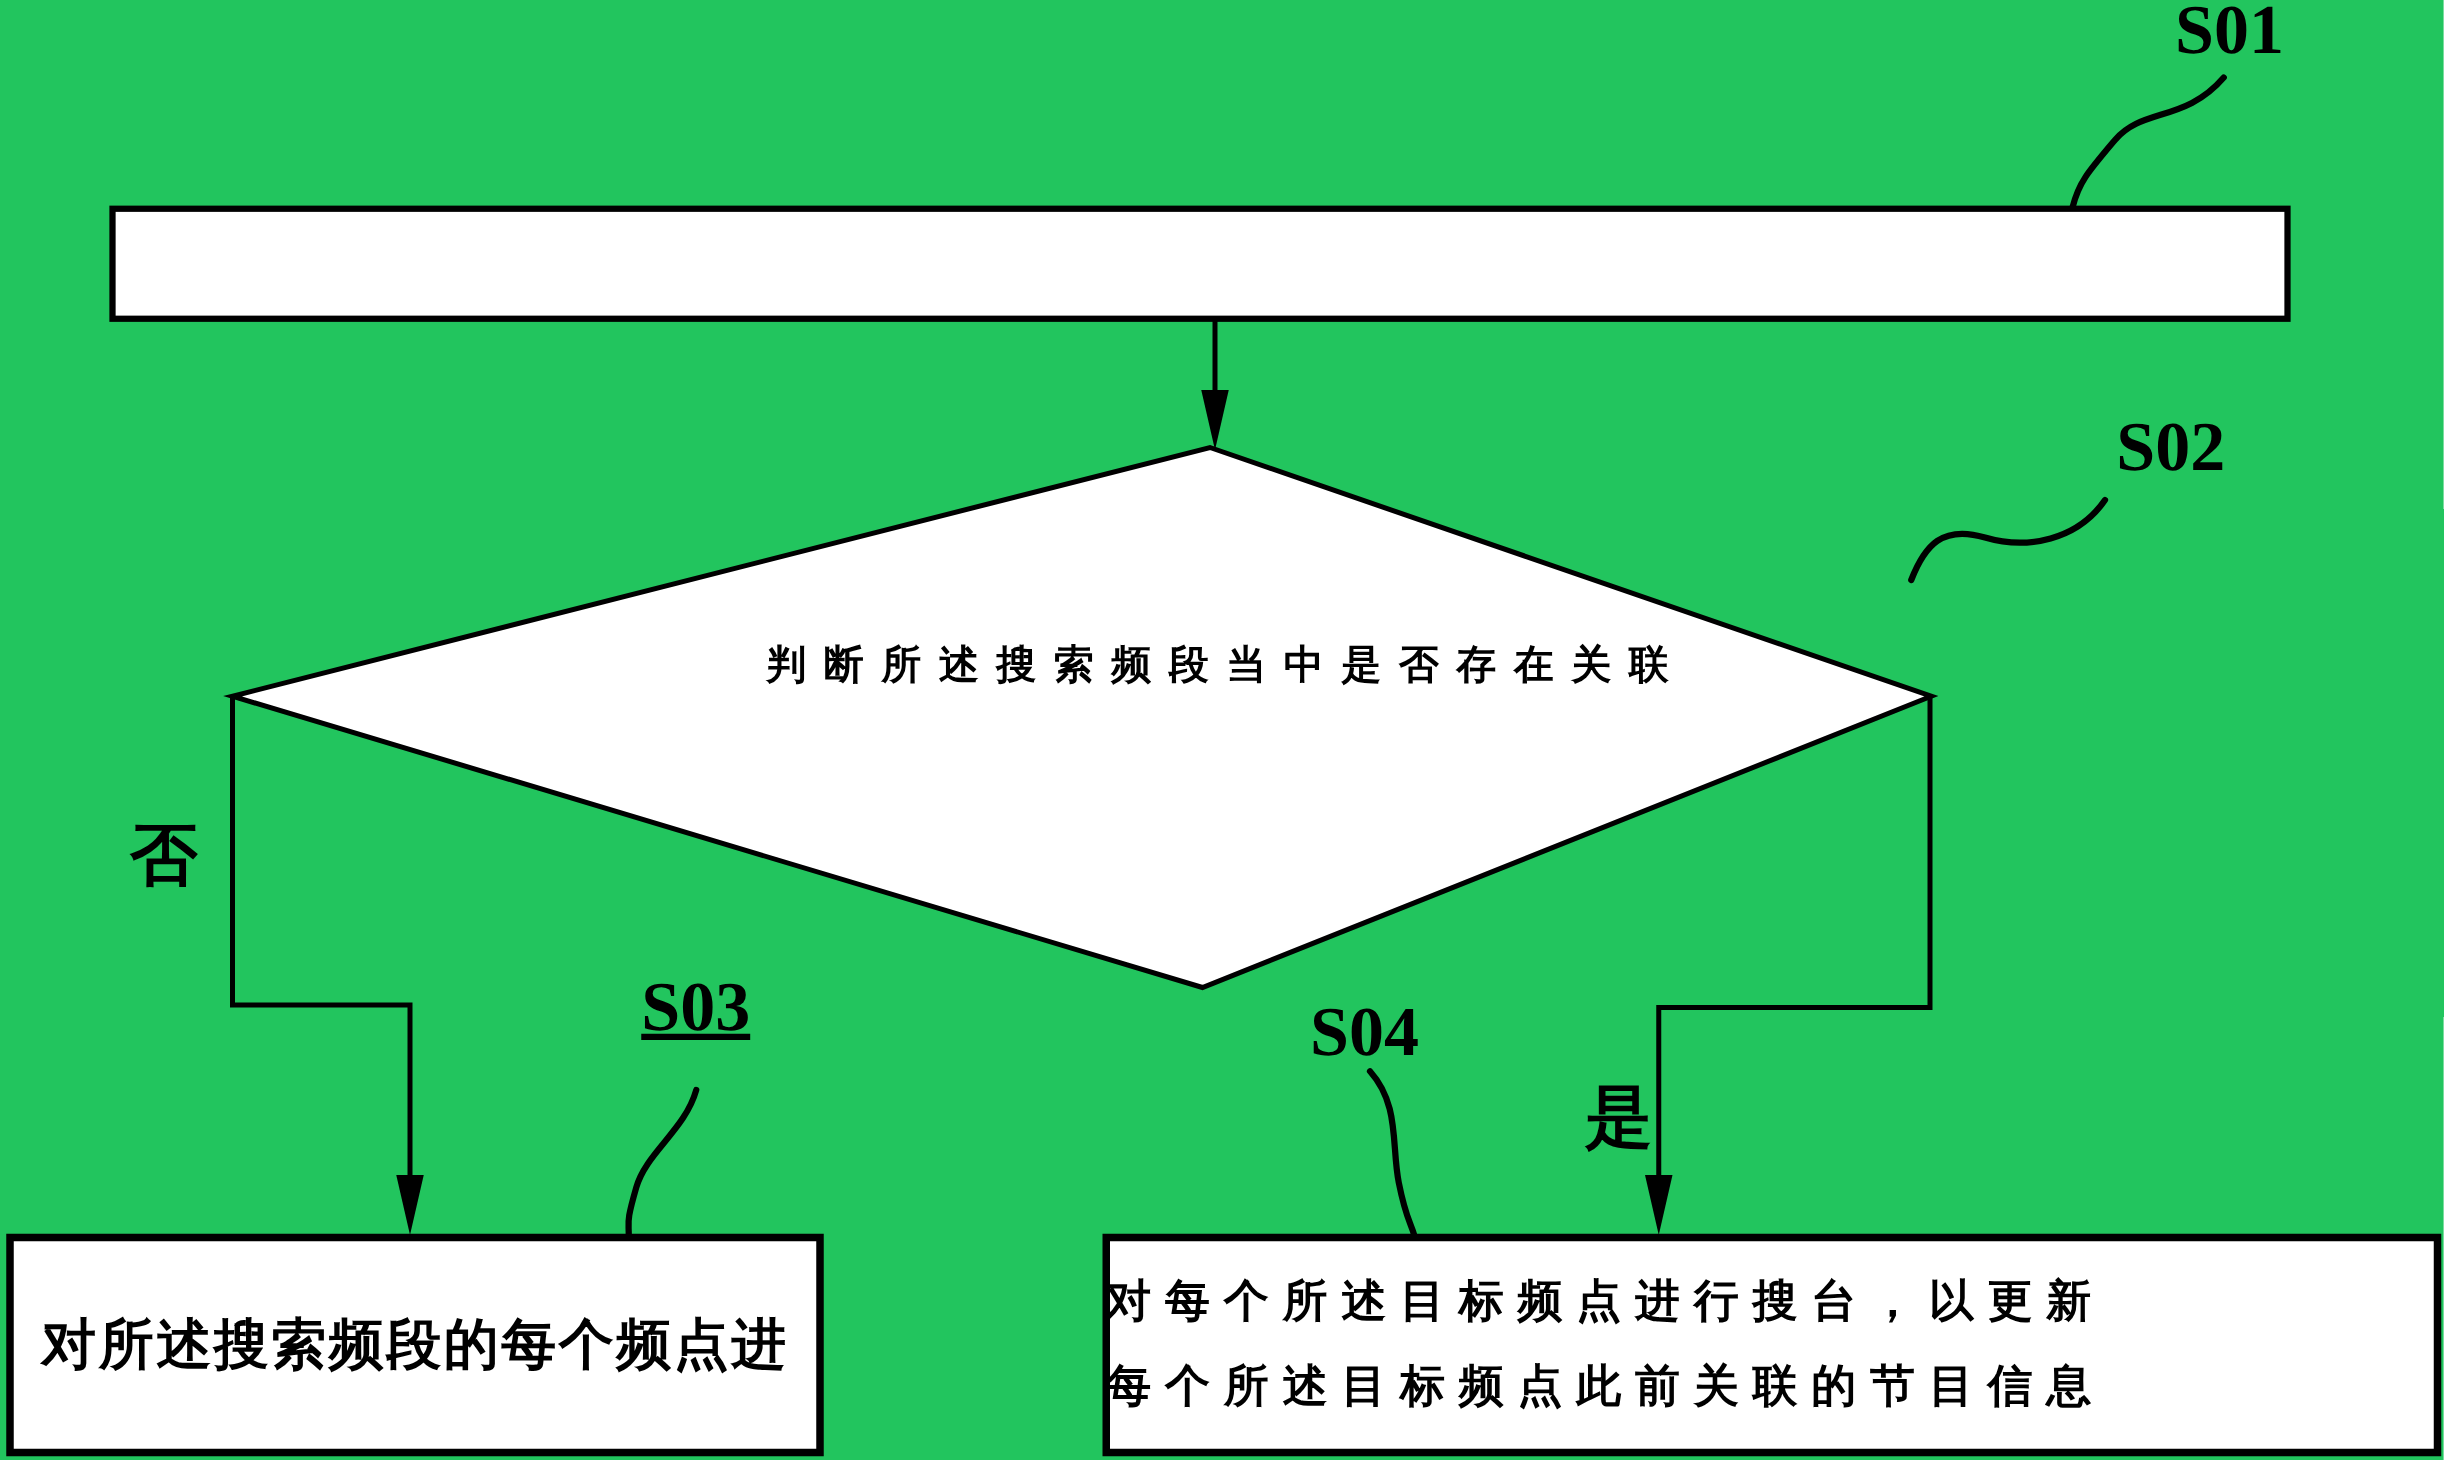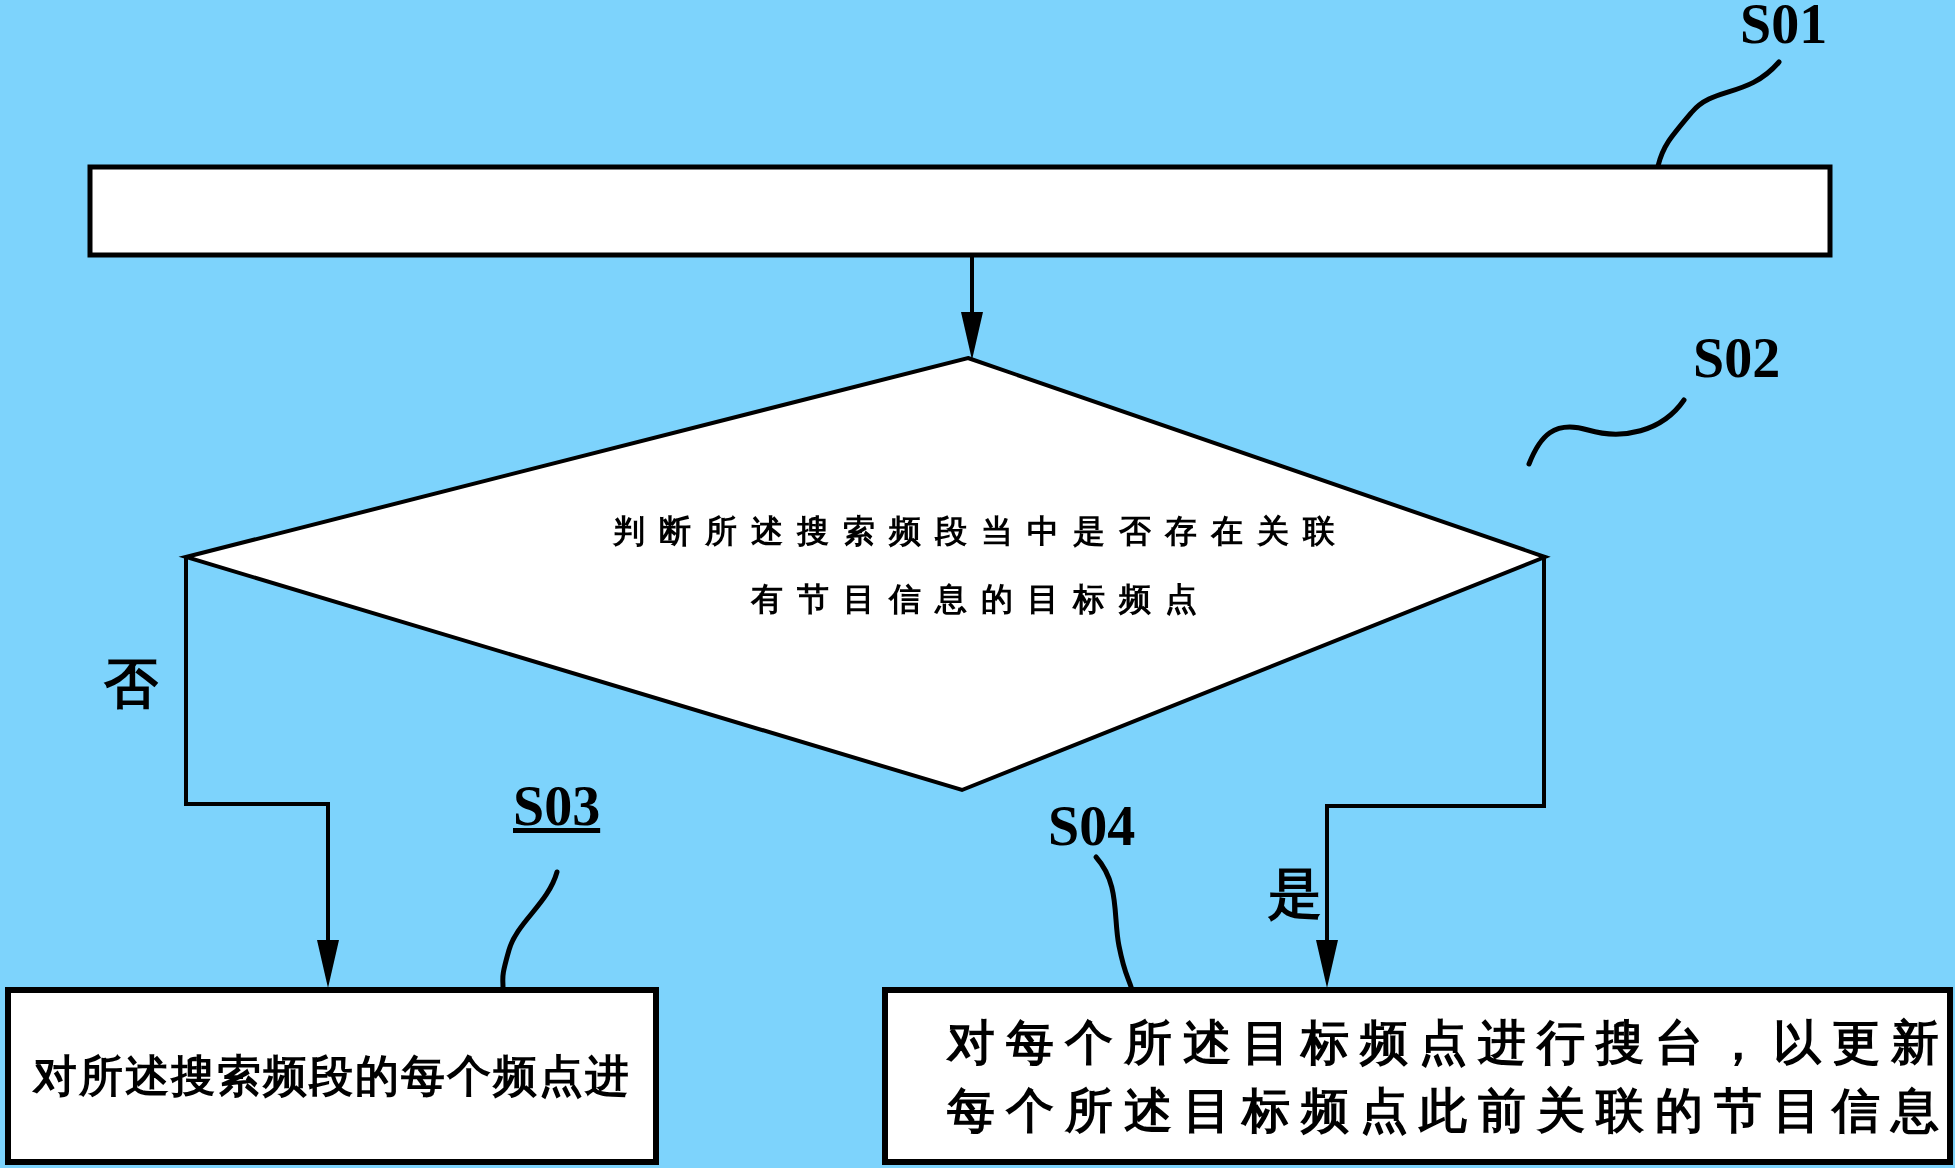--- a/index.html
+++ b/index.html
@@ -1,19 +1,19 @@
 <!DOCTYPE html>
 <html><head>
 <meta charset="utf-8">
 <style>
   html,body{margin:0;padding:0;background:#ffffff;}
   #canvas{
     position:relative;
     width:1955px;height:1168px;
-    background:#7dd3fc;
+    background:#22c55e;
     font-family:"DejaVu Sans", sans-serif;
     overflow:hidden;
   }
   #flow-svg{position:absolute;left:0;top:0;}
   .cjk{
     position:absolute;
     color:#000;
     font-weight:bold;
     text-align:center;
     white-space:nowrap;
@@ -42,22 +42,22 @@
   }
   
   .box-s03-text{
     left:8px;top:990px;width:648px;height:172px;
     display:flex;flex-direction:column;align-items:center;justify-content:center;
     font-size:44px;letter-spacing:2px;line-height:68px;
   }
   
   .box-s04-text{
     left:885px;top:990px;width:1065px;height:172px;
-    display:flex;flex-direction:column;align-items:flex-end;justify-content:center;
-    font-size:48px;letter-spacing:11px;line-height:68px;
+    display:flex;flex-direction:column;align-items:flex-start;justify-content:center;
+    font-size:36px;letter-spacing:11px;line-height:68px;
   }
   .branch-label{font-size:54px;letter-spacing:0;}
 </style>
 </head>
 <body>
 
 <div id="canvas">
 
   <svg id="flow-svg" width="1955" height="1168" viewBox="0 0 1955 1168">
 
@@ -88,21 +88,20 @@
   <div class="step-label" style="left:1645px;top:330px;margin-left:48px;">S02</div>
   <div class="step-label" style="left:513px;top:778px;text-decoration:underline;">S03</div>
   <div class="step-label" style="left:1048px;top:798px;">S04</div>
 
   <div class="cjk branch-label" style="left:104px;top:648px;">否</div>
   <div class="cjk branch-label" style="left:1268px;top:858px;">是</div>
 
 
   <div class="cjk diamond-text">
     <div>判断所述搜索频段当中是否存在关联</div>
-    <div>有节目信息的目标频点</div>
   </div>
 
   <div class="cjk box-s03-text">
     <div>对所述搜索频段的每个频点进</div>
   </div>
 
   <div class="cjk box-s04-text">
     <div>对每个所述目标频点进行搜台，以更新</div>
     <div>每个所述目标频点此前关联的节目信息</div>
   </div>

